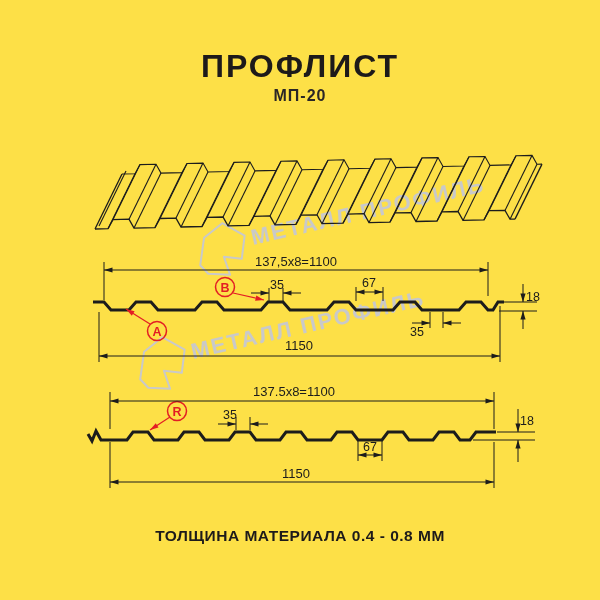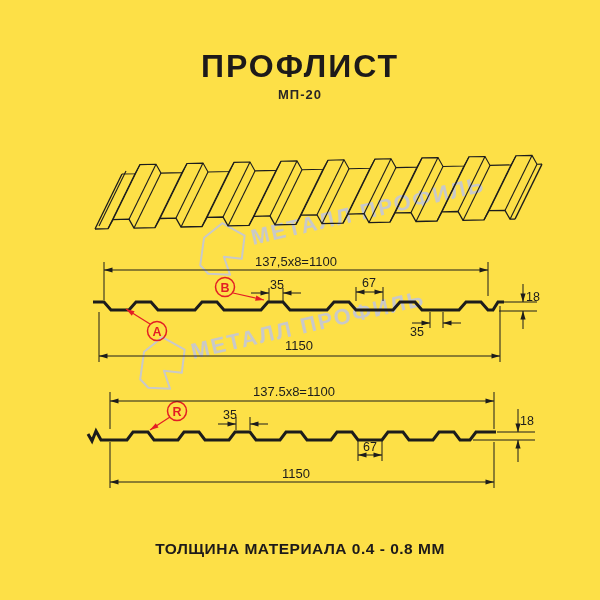--- a/index.html
+++ b/index.html
@@ -1,23 +1,23 @@
 <!DOCTYPE html>
 <html><head>
 <meta charset="utf-8">
 <style>
   html,body{margin:0;padding:0;background:#fff;}
   .page{position:relative;width:600px;height:600px;background:#fde047;overflow:hidden;
         font-family:"Liberation Sans", sans-serif;}
   .title{position:absolute;left:0;top:48px;width:600px;text-align:center;
          font-size:32px;font-weight:bold;letter-spacing:2px;color:#1d1a1a;}
   .subtitle{position:absolute;left:0;top:87px;width:600px;text-align:center;
-            font-size:13px;font-weight:600;letter-spacing:1px;color:#2a2626;}
+            font-size:16px;font-weight:600;letter-spacing:1px;color:#2a2626;}
   .footer{position:absolute;left:0;top:527px;width:600px;text-align:center;
-          font-size:15.5px;font-weight:600;letter-spacing:0.5px;color:#1d1a1a;margin-top:13px;}
+          font-size:15.5px;font-weight:600;letter-spacing:0.5px;color:#1d1a1a;}
   svg.draw{position:absolute;left:0;top:0;}
   .dim{font-family:"Liberation Sans",sans-serif;font-size:13px;fill:#1c1c1c;text-anchor:middle;}
   .dimsmall{font-family:"Liberation Sans",sans-serif;font-size:12.5px;fill:#1c1c1c;text-anchor:middle;}
   .redlabel{font-family:"Liberation Sans",sans-serif;font-size:12.5px;font-weight:bold;
             fill:#e31e24;text-anchor:middle;}
   .wmtext{font-family:"Liberation Sans",sans-serif;font-size:22px;font-weight:600;
           letter-spacing:2px;fill:#c9c9c9;}
 </style>
 </head>
 <body>

